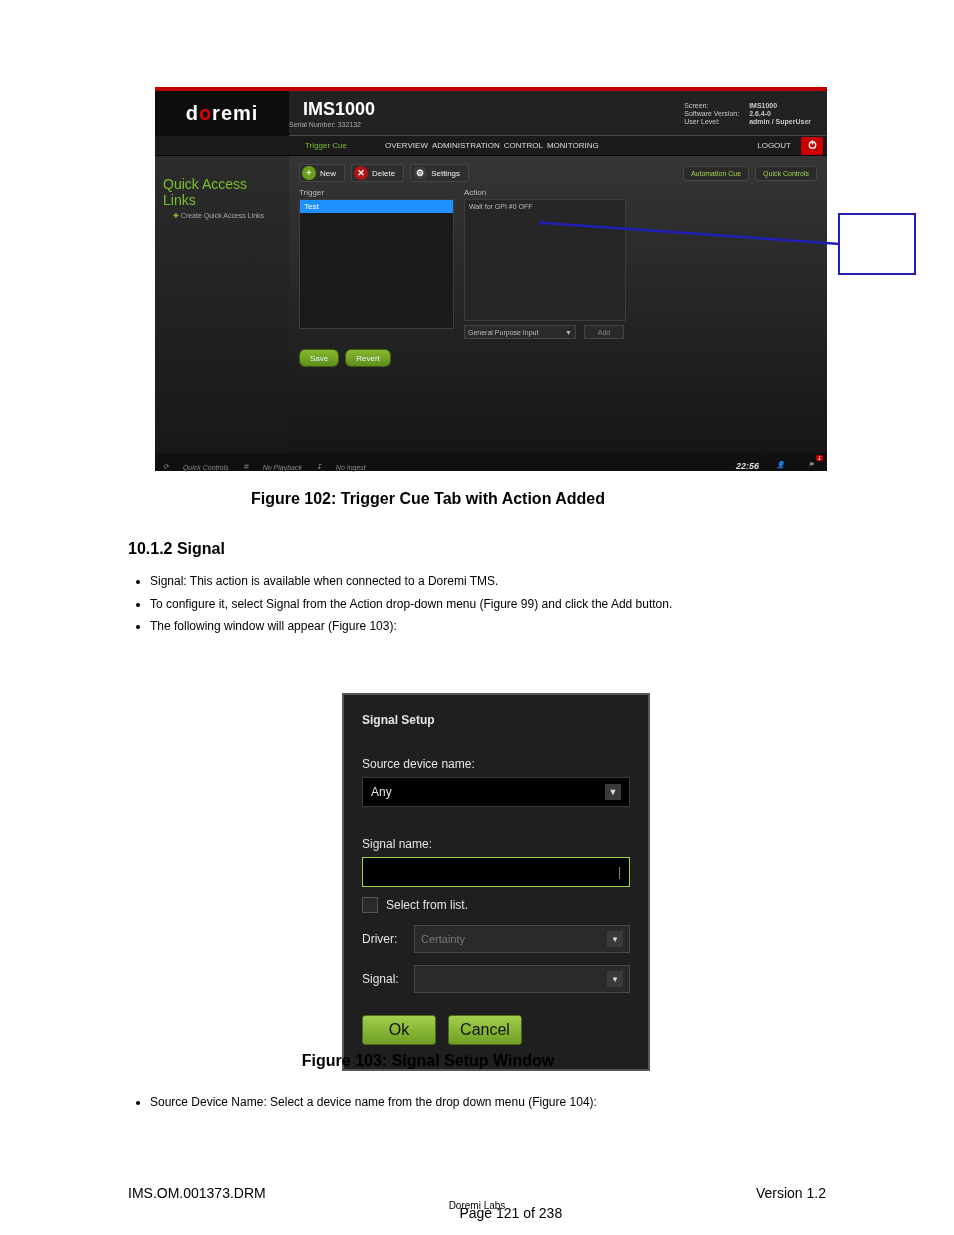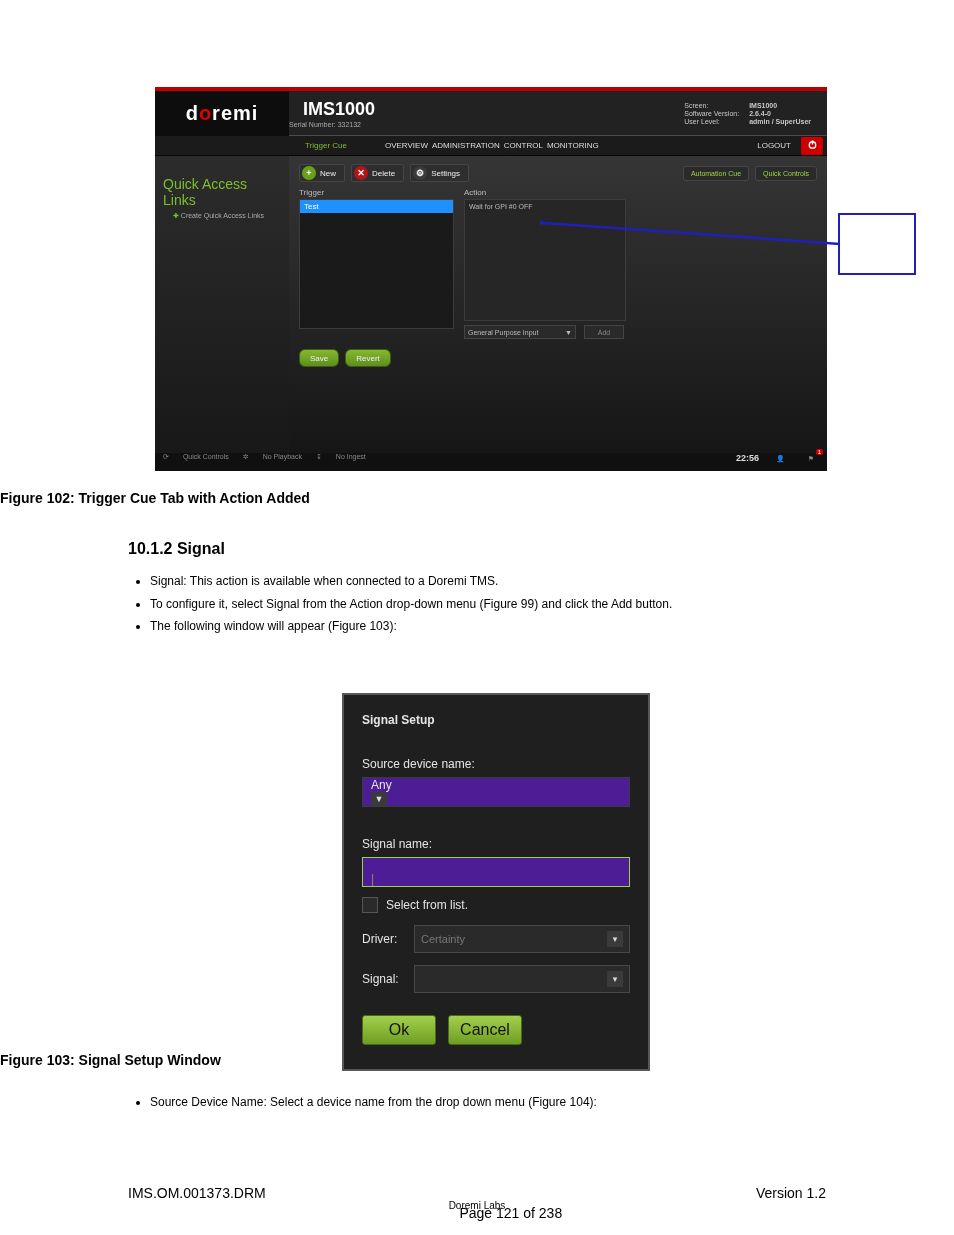--- a/index.html
+++ b/index.html
@@ -217,25 +217,26 @@
       display: flex; align-items: center;
       border-radius: 6px;
     }
 
     .status-bar {
       position: absolute;
       left: 0; right: 0; bottom: 0;
       height: 18px;
       background: #101010;
       display: flex;
-      align-items: flex-start;
+      align-items: flex-end;
       font-size: 7px;
       color: #888;
       gap: 14px;
       padding: 0 8px;
+      font-style: italic;
     }
     .status-bar .clock { margin-left: auto; font-size: 9px; color: #ddd; font-weight: bold; }
     .status-bar .icon-slot {
       width: 16px; height: 12px; display:flex; align-items:center; justify-content:center;
     }
     .flag-badge {
       position: relative;
     }
     .flag-badge .bn {
       position: absolute; top: -4px; right: -4px;
@@ -255,21 +256,22 @@
       position: absolute;
       left: 540px;
       top: 220px;
       pointer-events: none;
     }
 
     
     .fig-cap {
       position: absolute;
       width: 856px;
-      font-size: 14px;
+      text-align: center;
+      font-size: 16px;
       font-weight: bold;
     }
     .section-h {
       position: absolute;
       font-size: 16px;
       font-weight: bold;
     }
     .bullets {
       position: absolute;
       font-size: 12px;
@@ -286,26 +288,25 @@
       background: #1f1f1f;
       border: 2px solid #565656;
       padding: 18px;
       color: #e4e4e4;
       font-family: Arial, sans-serif;
       font-size: 12px;
     }
     .dlg .title { font-weight: bold; margin-bottom: 22px; }
     .dlg .lbl { margin-top: 30px; margin-bottom: 6px; }
     .dlg .field {
-      display: flex; align-items: flex-start; justify-content: space-between;
+      display: flex; align-items: center; justify-content: space-between;
       height: 28px;
-      background: #4c1d95;
+      background: #000000;
       border: 1px solid #3a3a3a;
       padding: 0 8px;
-      flex-direction: column;
     }
     .dlg .field.drop { }
     .dlg .field.text { border-color: #9ed14a; }
     .dlg .chev {
       width: 16px; height: 16px;
       background: #3a3a3a;
       display: flex; align-items: center; justify-content: center;
       font-size: 9px; color: #ddd;
     }
     .dlg .check-row { display:flex; align-items:center; gap:8px; margin-top: 10px; }

